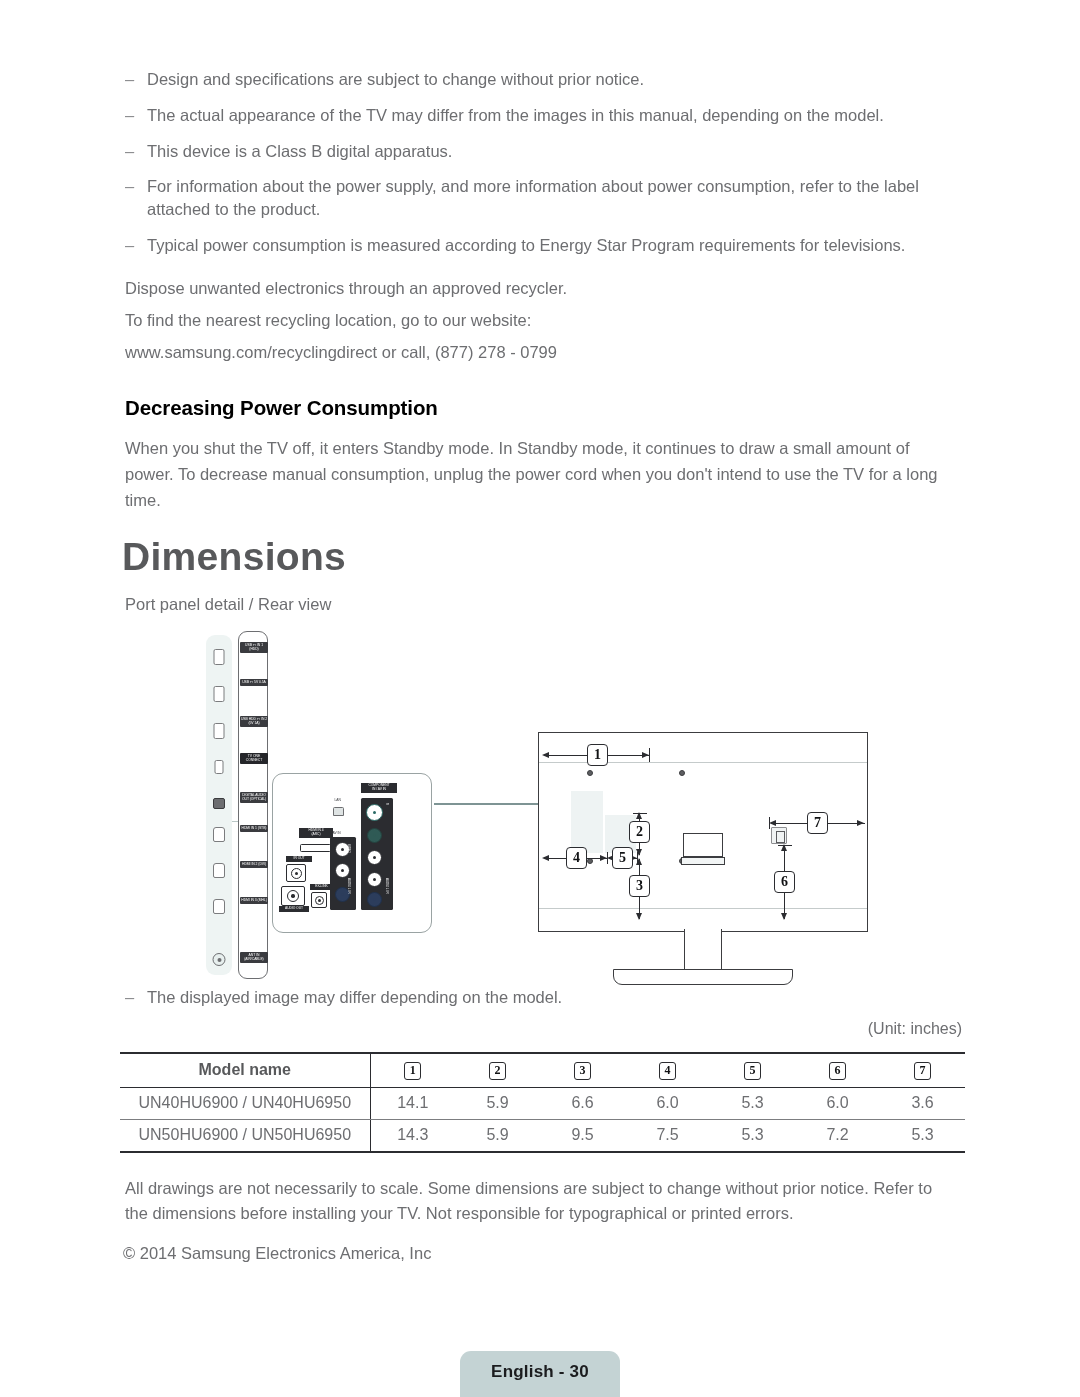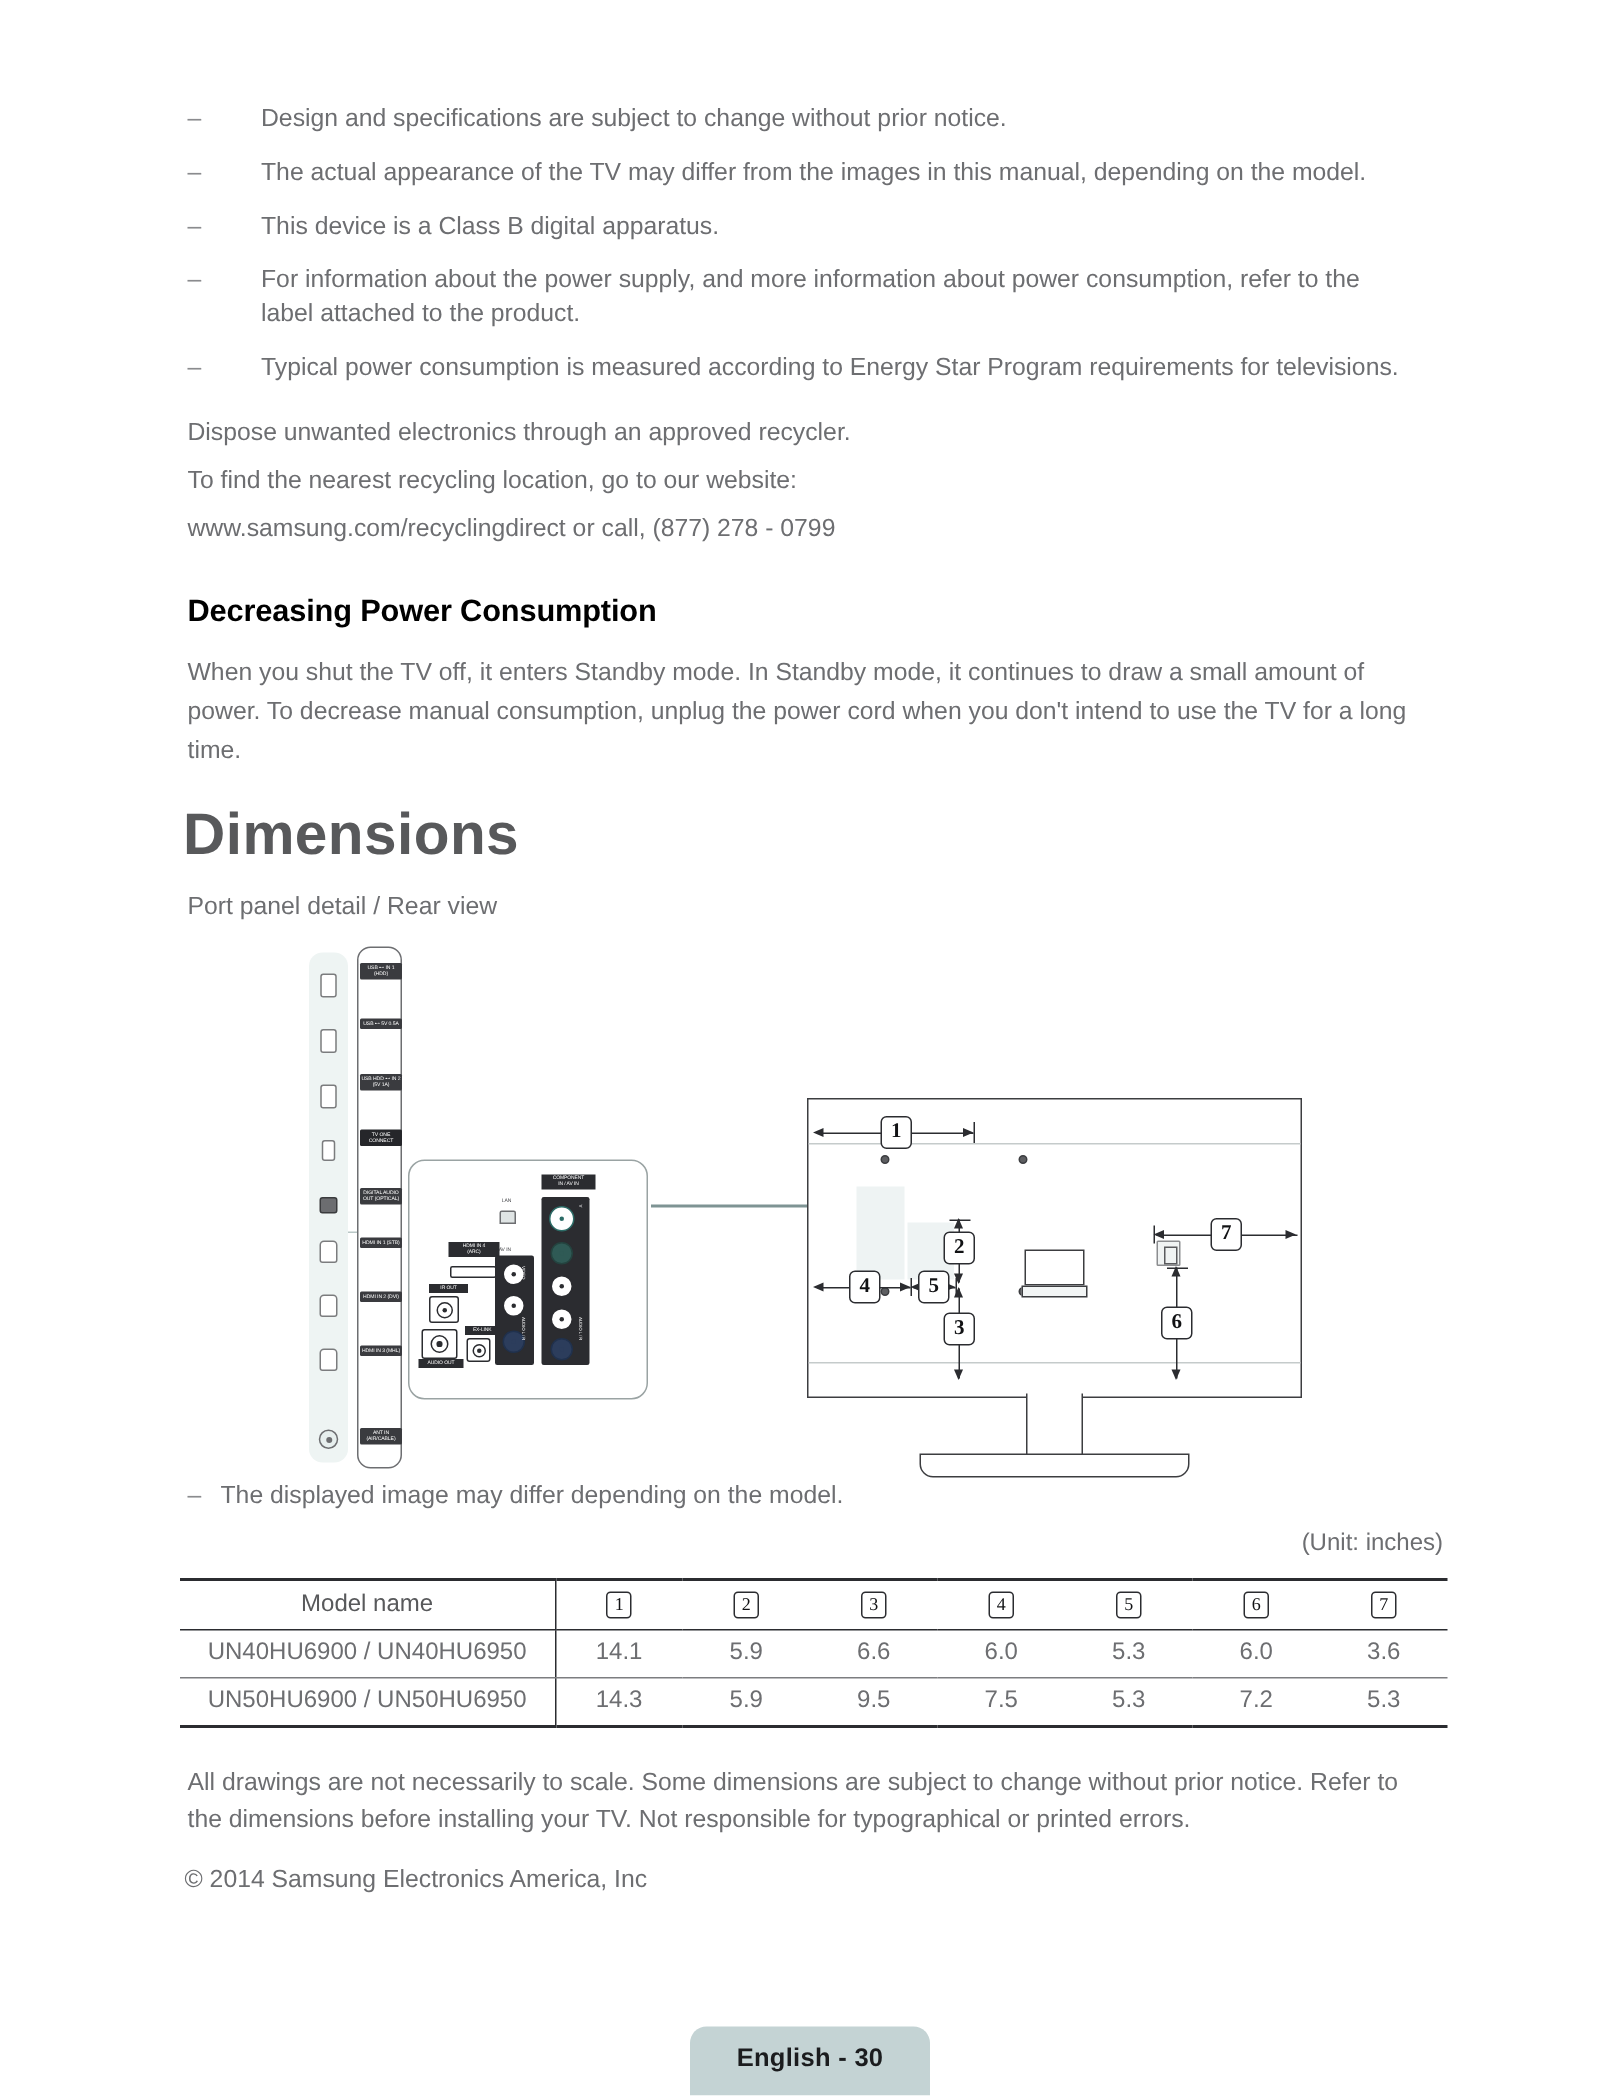--- a/index.html
+++ b/index.html
@@ -28,21 +28,21 @@
     align-items: flex-start;
     margin-bottom: 13px;
     font-size: 16.5px;
     line-height: 1.38;
     color: #6d6e71;
   }
   .bullet-dash {
     width: 22px; flex: 0 0 22px;
     color: #8a8b8e;
   }
-  .bullet-text { flex: 1 1 auto; margin-left: 27px; }
+  .bullet-text { flex: 1 1 auto; }
 
   
   .recycle {
     position: absolute;
     left: 125px; top: 272px; width: 820px;
     font-size: 16.5px;
     line-height: 1.95;
     color: #6d6e71;
   }
   .recycle div { white-space: nowrap; }
@@ -351,21 +351,21 @@
     left: 120px; top: 1052px;
     width: 845px;
     border-collapse: collapse;
     font-size: 16px;
     color: #58595b;
   }
   .dim-table thead th {
     border-top: 2.4px solid #2b2c30;
     border-bottom: 1.1px solid #2b2c30;
     padding: 6px 0 7px;
-    font-weight: normal;
+    font-weight: bold;
     text-align: center;
     background-image:
       radial-gradient(circle at 1px 1px, rgba(255,255,255,0.8) 0.9px, transparent 1.1px);
     background-size: 3px 3px;
     -webkit-background-clip: text;
     background-clip: text;
     color: #58595b;
   }
   .dim-table tbody td {
     border-bottom: 1.1px solid #7c7d80;

